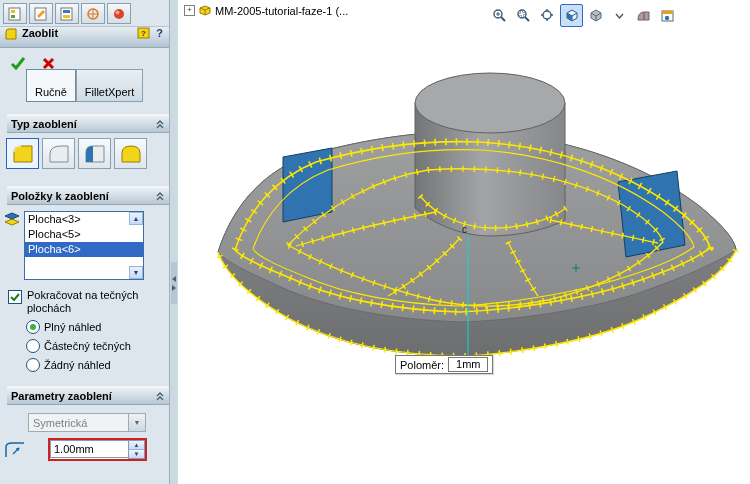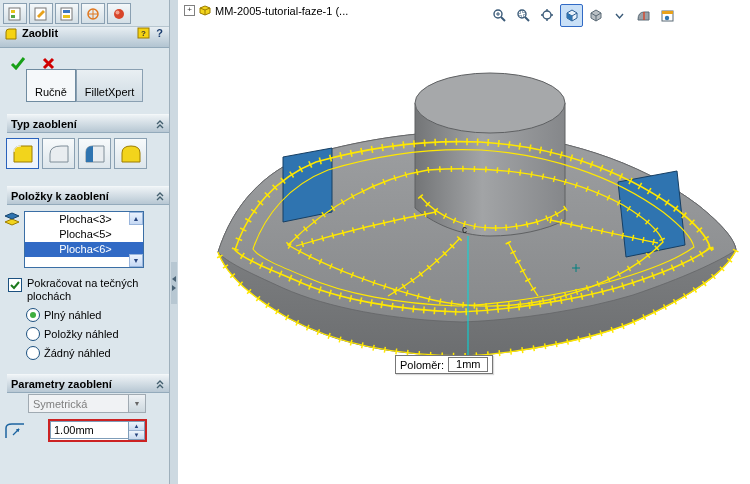--- a/index.html
+++ b/index.html
@@ -30,38 +30,38 @@
   .pmtab.active{background:#f5f8fa;border-color:#6f8ba0;font-weight:normal;}
   .sec-h{height:17px;margin-top:12px;display:flex;align-items:center;
     background:linear-gradient(#eef3f6,#b7c7d3);border-top:1px solid #f3f7f9;border-bottom:1px solid #93aabb;
     font-weight:bold;padding:0 4px;cursor:pointer;margin-left:7px;}
   .sec-h .spacer{flex:1}
   .type-row{display:flex;gap:3px;padding:5px 0 5px 6px;}
   .typebtn{width:33px;height:31px;border:1px solid #8aa0b2;background:linear-gradient(#f7fafb,#dde6ec);
     display:flex;align-items:center;justify-content:center;cursor:pointer;box-sizing:border-box;}
   .typebtn.selected{border:1px solid #2a62bc;background:#eef4fb;}
   .items-row{display:flex;padding:6px 4px 4px 4px;gap:4px;}
-  .listbox{width:120px;height:57px;background:#fff;border:1px solid #3a6ea5;position:relative;
-    overflow:hidden;box-sizing:border-box;text-align:center;}
+  .listbox{width:120px;height:69px;background:#fff;border:1px solid #3a6ea5;position:relative;
+    overflow:hidden;box-sizing:border-box;}
   .listbox .li{height:15px;line-height:15px;padding-left:3px;cursor:pointer;}
   .listbox .li.sel{background:#316ac5;color:#fff;}
   .lb-scroll{position:absolute;right:0;top:0;width:14px;height:100%;}
   .lb-arrow{position:absolute;right:0;width:14px;height:13px;background:linear-gradient(#eaf2fd,#c6d9f4);
     border:1px solid #99b5dc;box-sizing:border-box;display:flex;align-items:center;justify-content:center;
     font-size:7px;color:#27447e;cursor:pointer;}
   .lb-arrow.up{top:0}.lb-arrow.down{bottom:0}
   .chk-row{display:flex;gap:5px;padding:5px 4px 2px 8px;align-items:flex-start;cursor:pointer;}
   .chk-box{width:12px;height:12px;border:1px solid #1c5180;background:#fff;flex:0 0 auto;margin-top:1px;
     display:flex;align-items:center;justify-content:center;}
   .chk-label{line-height:13px;}
   .radio-row{display:flex;gap:4px;padding:2px 4px 2px 26px;align-items:center;cursor:pointer;height:15px;}
   .radio-dot{width:12px;height:12px;border-radius:50%;border:1px solid #1c5180;background:#fff;flex:0 0 auto;
     display:flex;align-items:center;justify-content:center;}
   .radio-dot .in{width:6px;height:6px;border-radius:50%;background:#3faf3f;}
-  .sym-row{padding:1px 0 0 28px;border-radius:10px;}
+  .sym-row{padding:8px 0 0 28px;border-radius:10px;}
   .sym-select{width:118px;height:19px;border:1px solid #a0aab2;background:#f0f2f4;color:#7f7f7f;
     display:flex;align-items:center;box-sizing:border-box;cursor:default;}
   .sym-select .txt{flex:1;padding-left:4px;}
   .sym-select .arr{width:16px;height:100%;background:linear-gradient(#eef2f5,#cdd8df);border-left:1px solid #a0aab2;
     display:flex;align-items:center;justify-content:center;font-size:7px;color:#666;}
   .radius-row{display:flex;align-items:center;gap:22px;padding:6px 0 0 4px;}
   .red-box{border:2px solid #cc2222;display:flex;align-items:stretch;background:#fff;}
   .rad-input{width:78px;height:18px;border:1px solid #7f9db9;border-right:none;padding:0 3px;font-size:11px;
     font-family:"Liberation Sans",sans-serif;box-sizing:border-box;}
   .spin{width:15px;display:flex;flex-direction:column;border:1px solid #7f9db9;}
@@ -231,21 +231,21 @@
     </div>
 
     <div class="radio-row">
       <span class="radio-dot">
           <span class="in"></span>
         </span>
       <span>Plný náhled</span>
     </div>
     <div class="radio-row">
       <span class="radio-dot"></span>
-      <span>Položky náhled</span>
+      <span>Částečný tečných</span>
     </div>
     <div class="radio-row">
       <span class="radio-dot"></span>
       <span>Žádný náhled</span>
     </div>
 
     <div class="sec-h">
       <span>Parametry zaoblení</span>
       <span class="spacer"></span>
       <svg width="10" height="10">

